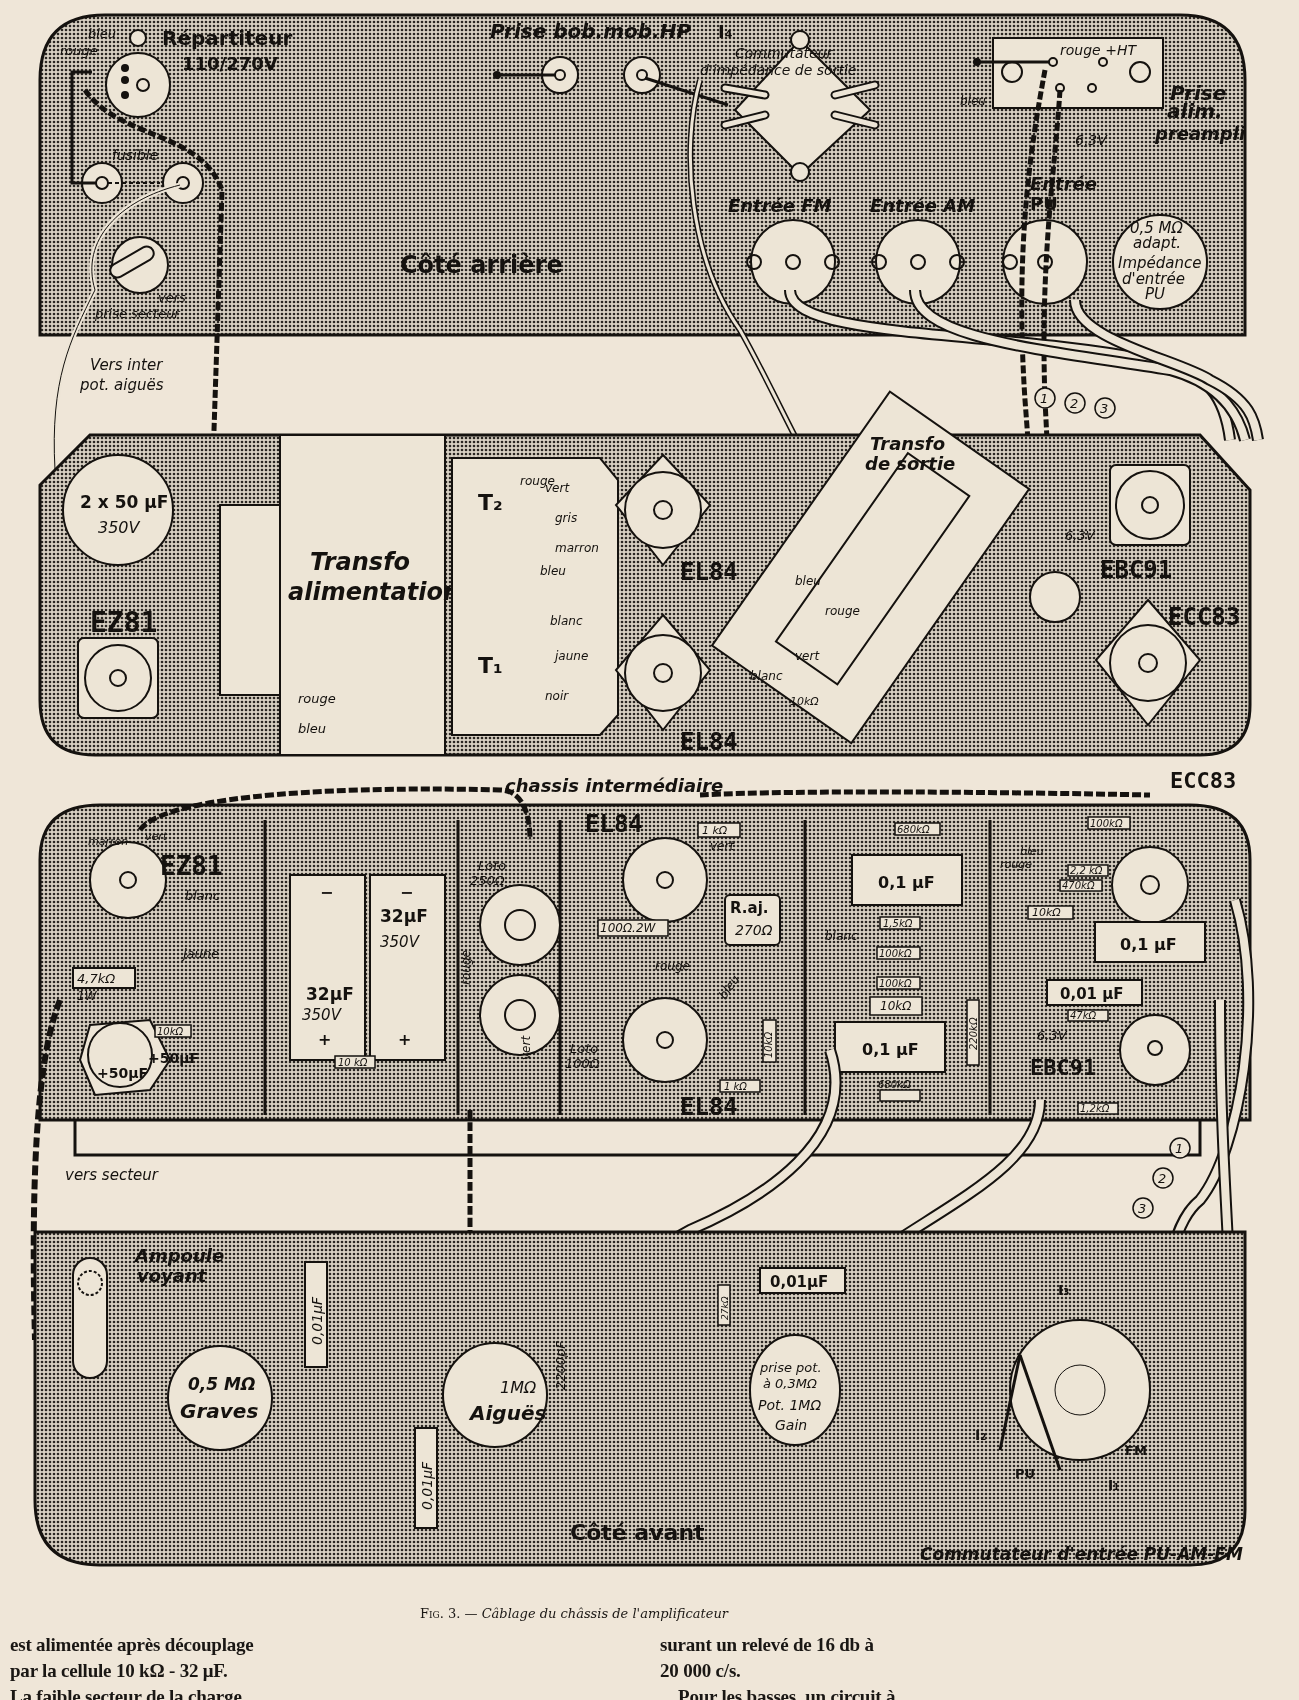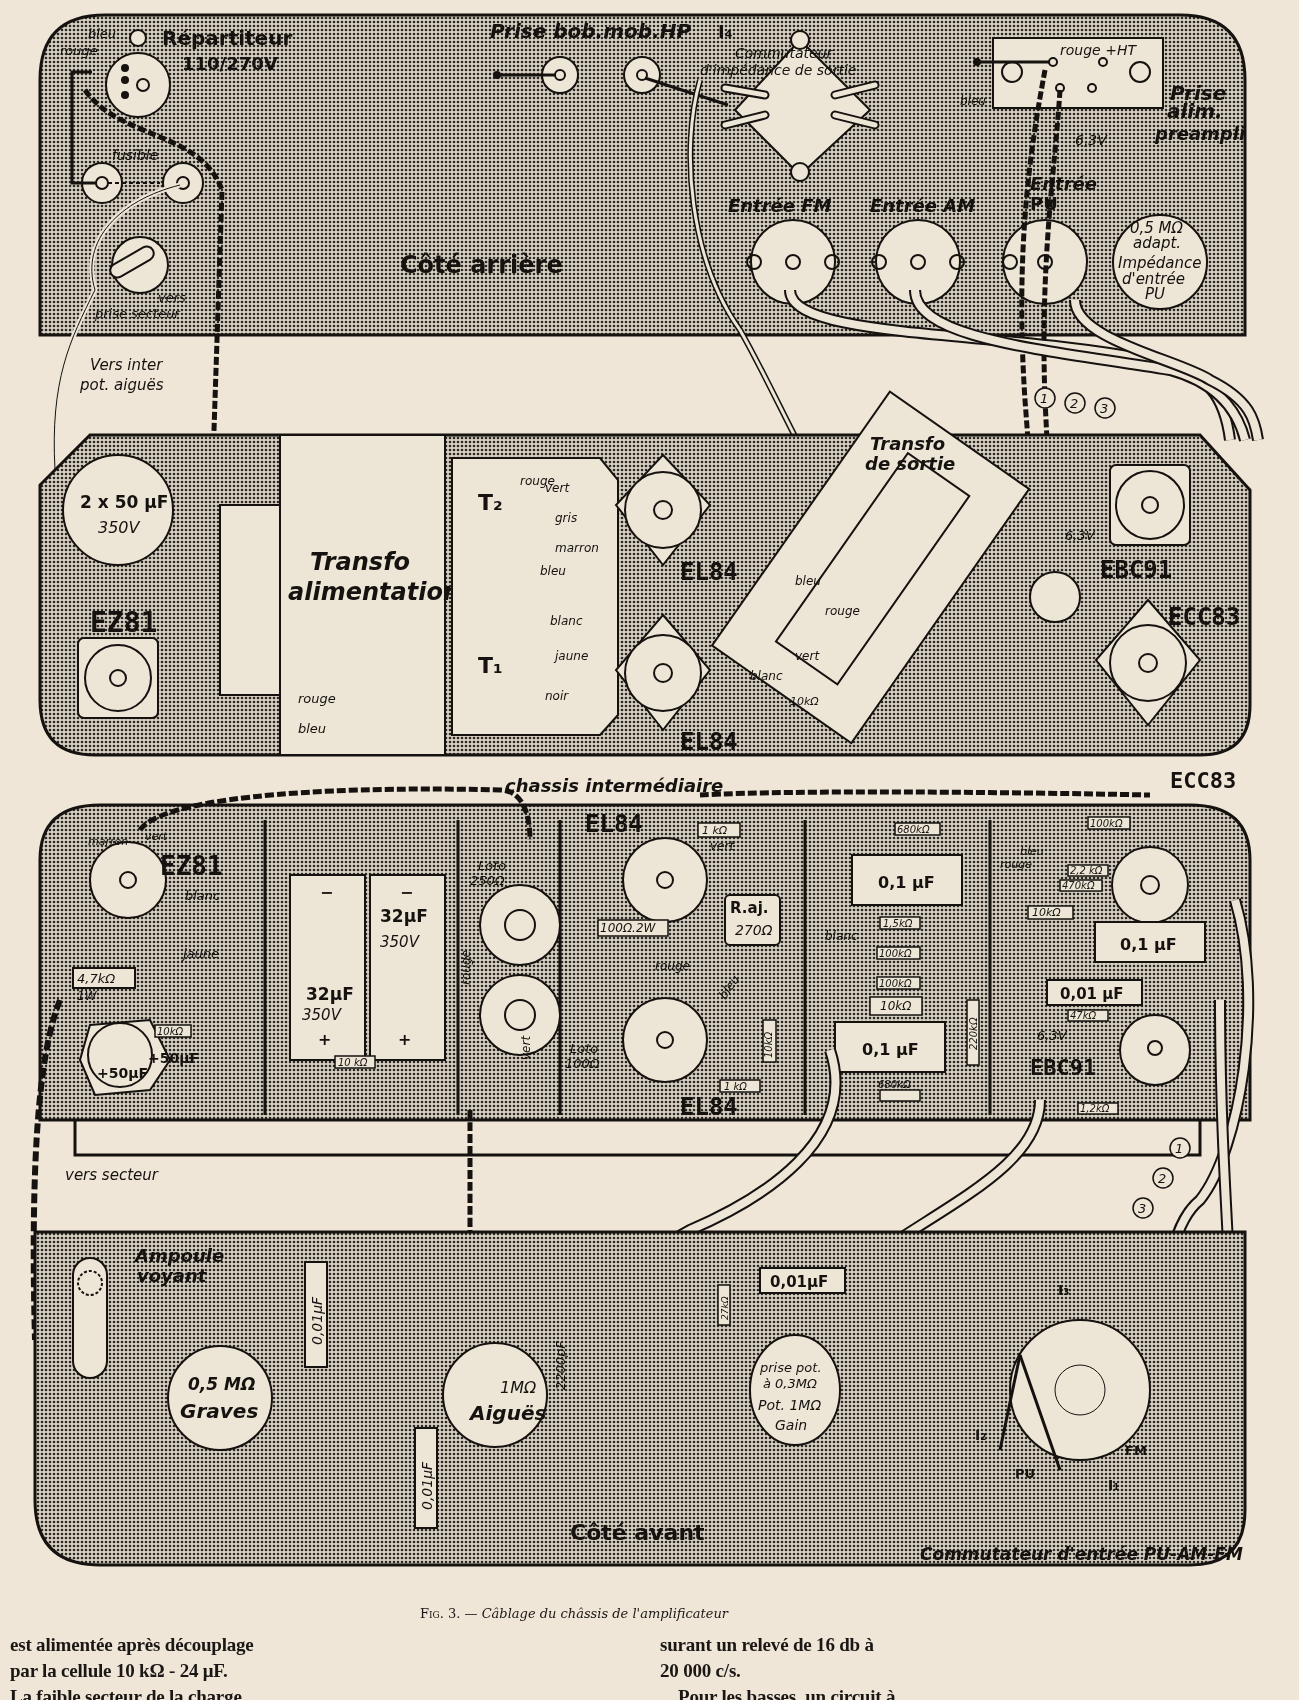--- a/index.html
+++ b/index.html
@@ -454,21 +454,21 @@
 
 <div class="caption">
   <span class="fig">Fig. 3.</span>
   <span> — </span>
   <span class="ttl">Câblage du châssis de l'amplificateur</span>
 </div>
 
 <div class="cols">
   <div class="col">
     <p>est alimentée après découplage</p>
-    <p>par la cellule 10 kΩ - 24 μF.</p>
+    <p>par la cellule 10 kΩ - 32 μF.</p>
     <p>La faible secteur de la charge</p>
   </div>
   <div class="col">
     <p>surant un relevé de 16 db à</p>
     <p>20 000 c/s.</p>
     <p style="padding-left:18px">Pour les basses, un circuit à</p>
   </div>
 </div>
 
 </body></html>

